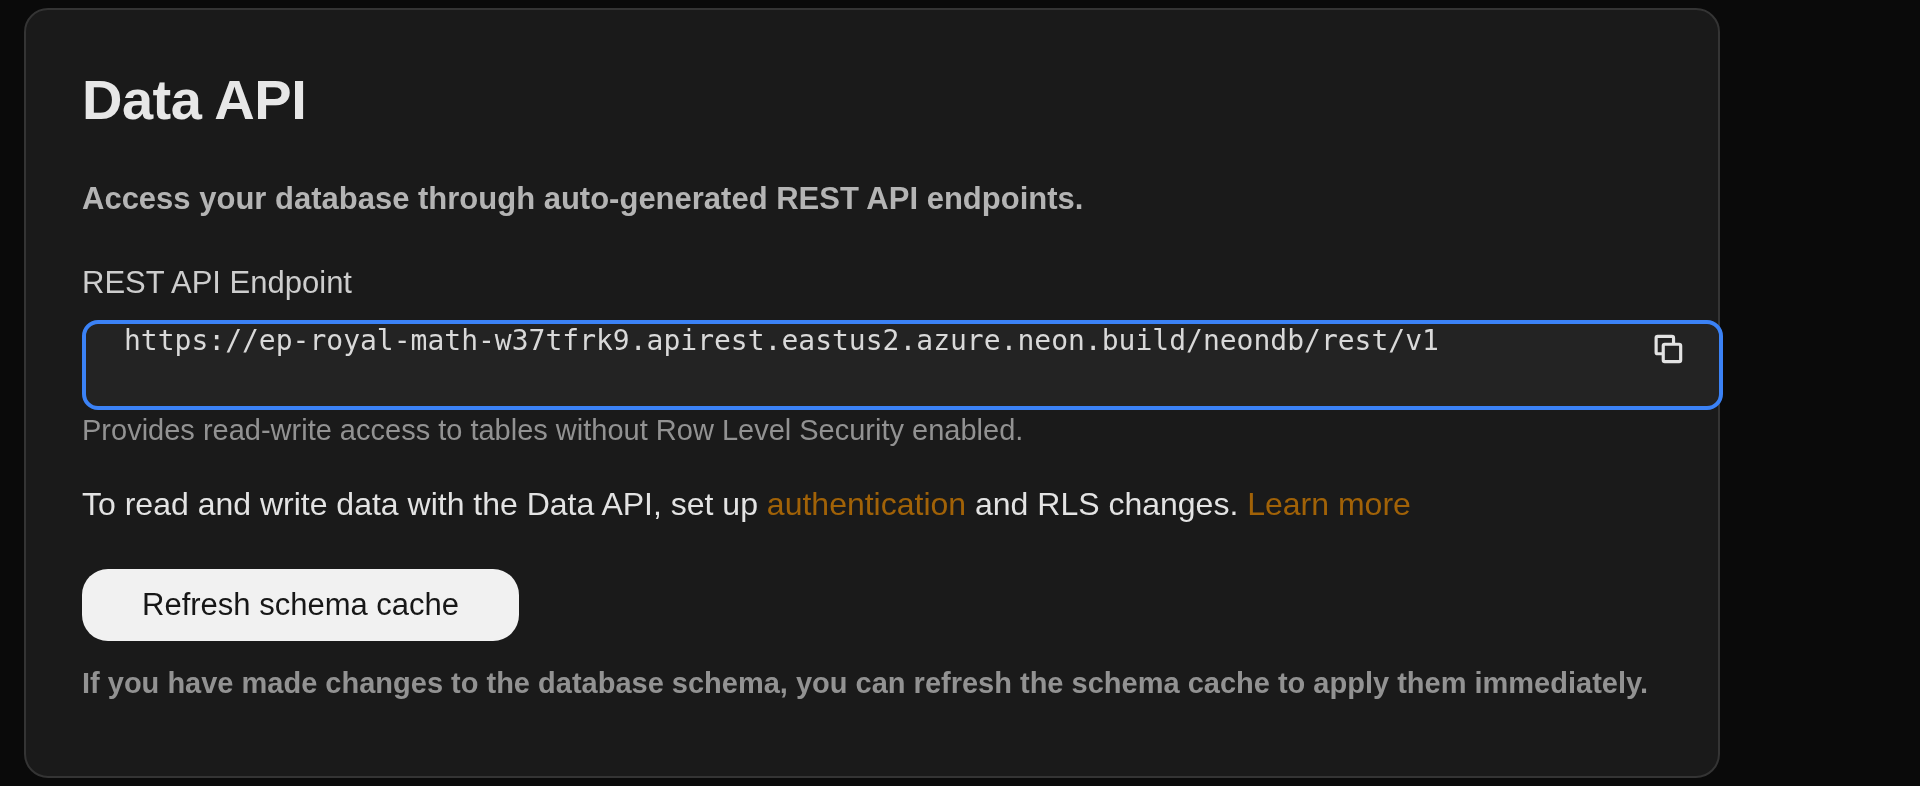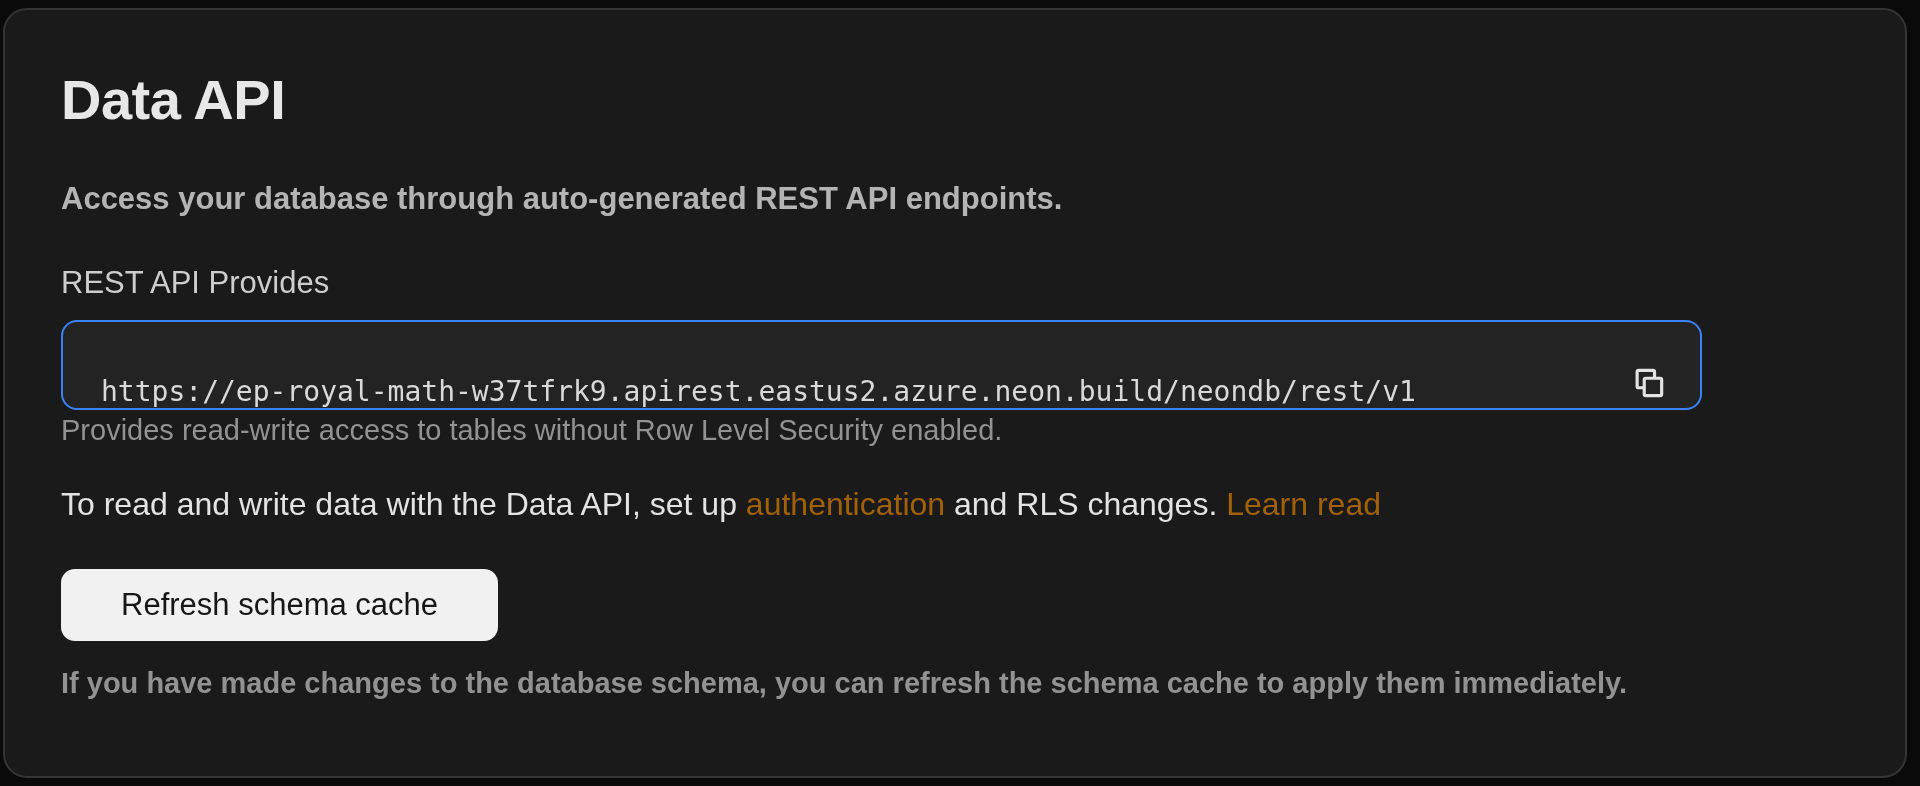--- a/index.html
+++ b/index.html
@@ -4,22 +4,22 @@
 <style>
   * { margin: 0; padding: 0; box-sizing: border-box; }
   html, body {
     width: 1920px; height: 786px;
     background: #0a0a0a;
     font-family: "Liberation Sans", sans-serif;
     overflow: hidden;
   }
   .card {
     position: absolute;
-    left: 3px; top: 8px;
-    width: 1904px; height: 770px;
+    left: 24px; top: 8px;
+    width: 1696px; height: 770px;
     background: #1a1a1a;
     border: 2px solid #343434;
     border-radius: 24px;
     padding: 56px 56px 0 56px;
   }
   .page-title {
     font-size: 56px;
     font-weight: 700;
     line-height: 1.2;
     letter-spacing: -0.5px;
@@ -36,24 +36,24 @@
     margin-top: 40px;
     font-size: 31px;
     line-height: 1.4;
     color: #cdcdcd;
   }
   .endpoint-field {
     margin-top: 16px;
     width: 1641px;
     height: 90px;
     background: #232323;
-    border: 2px solid #3b82f6;
+    border: 4px solid #3b82f6;
     border-radius: 16px;
     display: flex;
-    align-items: flex-end;
+    align-items: flex-start;
     padding: 0 26px 0 38px;
   }
   .endpoint-url {
     flex: 1;
     font-family: "DejaVu Sans Mono", monospace;
     font-size: 28px;
     color: #d9d9d9;
     white-space: nowrap;
     overflow: hidden;
   }
@@ -88,53 +88,53 @@
   }
   .refresh-btn {
     display: block;
     width: max-content;
     margin-top: 42px;
     height: 72px;
     padding: 0 60px;
     background: #f1f1f1;
     color: #171717;
     border: none;
-    border-radius: 14px;
+    border-radius: 26px;
     font-family: "Liberation Sans", sans-serif;
     font-size: 31px;
     font-weight: 500;
     cursor: pointer;
   }
 </style>
 </head>
 <body>
 
 <div class="card">
 
   <h1 class="page-title">Data API</h1>
 
   <p class="card-description">Access your database through auto-generated REST API endpoints.</p>
 
-  <div class="endpoint-label">REST API Provides</div>
+  <div class="endpoint-label">REST API Endpoint</div>
 
   <div class="endpoint-field">
     <span class="endpoint-url">https://ep-royal-math-w37tfrk9.apirest.eastus2.azure.neon.build/neondb/rest/v1</span>
     <button class="copy-btn">
       <span style="display:flex;">
         <svg width="38" height="38" viewBox="0 0 24 24" fill="none" stroke="#e3e3e3" stroke-width="2" stroke-linejoin="round">
           <rect x="4.5" y="4" width="11" height="11" rx="1"></rect>
           <rect x="9" y="9" width="11" height="11" rx="1" fill="#232323"></rect>
         </svg>
       </span>
     </button>
   </div>
 
   <p class="helper-text helper-endpoint">Provides read-write access to tables without Row Level Security enabled.</p>
 
   <p class="rls-note">
-    <span>To read and write data with the Data API, set up </span><a class="inline-link">authentication</a><span> and RLS changes. </span><a class="inline-link">Learn read</a>
+    <span>To read and write data with the Data API, set up </span><a class="inline-link">authentication</a><span> and RLS changes. </span><a class="inline-link">Learn more</a>
   </p>
 
   <button class="refresh-btn">Refresh schema cache</button>
 
   <p class="helper-text helper-refresh">If you have made changes to the database schema, you can refresh the schema cache to apply them immediately.</p>
 
 </div>
 
 </body></html>

